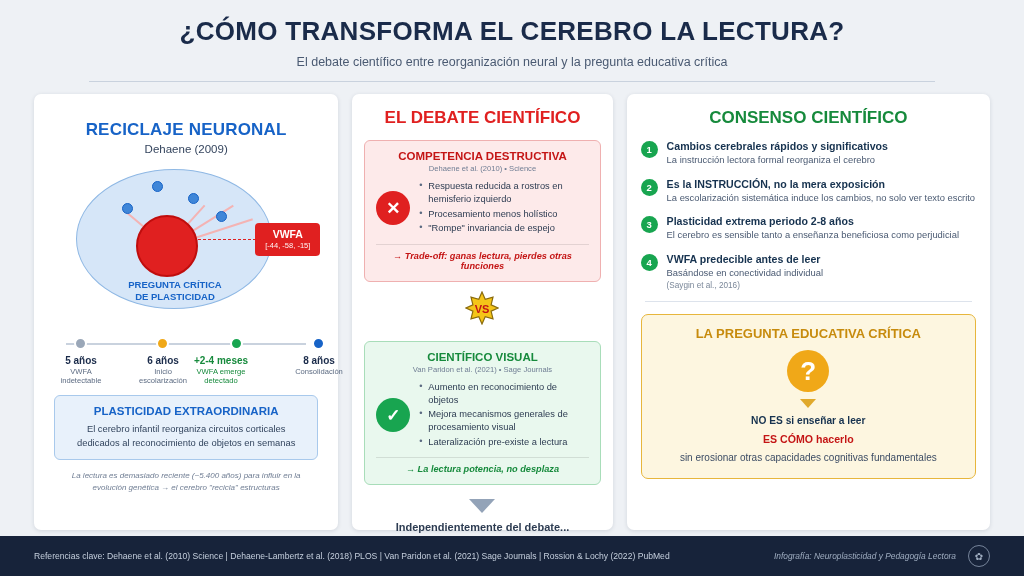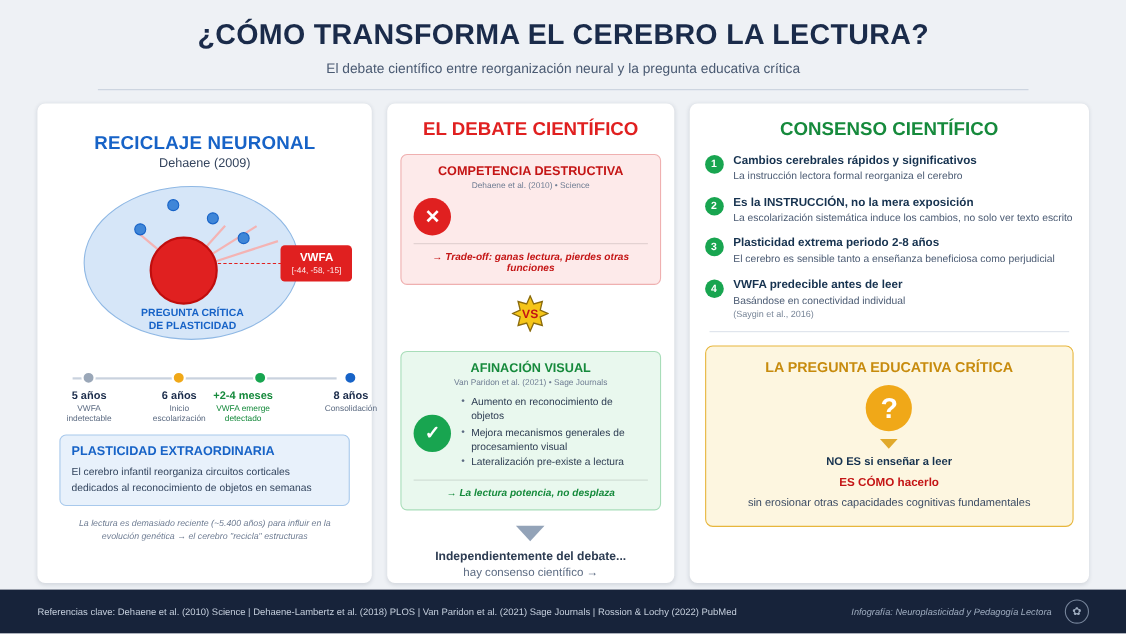--- a/index.html
+++ b/index.html
@@ -93,21 +93,21 @@
   .tl-node {
     position: absolute; top: 4px; width: 13px; height: 13px; border-radius: 50%;
     border: 2.4px solid #fff;
   }
   .tl-item { position: absolute; top: 22px; text-align: center; width: 78px; }
   .tl-item .t { font-size: 10px; font-weight: bold; color: #1a2b4a; }
   .tl-item .d { font-size: 7.6px; color: #5c6b82; line-height: 1.25; margin-top: 1px; }
 
   .plast-box {
     margin: 6px 6px 0; background: #e8f1fb; border: 1.3px solid #a8c9ec;
-    border-radius: 6px; padding: 9px 10px 10px; text-align: left;
+    border-radius: 6px; padding: 9px 10px 10px; text-align: center;
   }
   .plast-box h3 { font-size: 11.5px; color: #1763c7; font-weight: bold; }
   .plast-box p { font-size: 9.4px; color: #33455e; line-height: 1.45; margin-top: 5px; }
 
   .footnote {
     margin: 10px 14px 0; text-align: center; font-size: 8px; color: #6f7d93;
     font-style: italic; line-height: 1.45;
   }
 
   
@@ -289,35 +289,40 @@
     </div>
 
     <div class="card col2">
       <h2>EL DEBATE CIENTÍFICO</h2>
 
       <div class="panel red">
         <h3>COMPETENCIA DESTRUCTIVA</h3>
         <div class="cite">Dehaene et al. (2010) • Science</div>
         <div class="panel-body">
           <div class="badge x">✕</div>
+          <ul class="bullets">
+            <li>Respuesta reducida a rostros en hemisferio izquierdo</li>
+            <li>Procesamiento menos holístico</li>
+            <li>"Rompe" invariancia de espejo</li>
+          </ul>
         </div>
         <div class="concl">→ Trade-off: ganas lectura, pierdes otras funciones</div>
       </div>
 
       <div class="vs-wrap">
         <span class="vs-star">
           <svg width="34" height="34" viewBox="0 0 34 34">
             <polygon points="17,1 20.2,8.3 28,6.1 26.1,13.9 33,17 26.1,20.1 28,27.9 20.2,25.7 17,33 13.8,25.7 6,27.9 7.9,20.1 1,17 7.9,13.9 6,6.1 13.8,8.3" fill="#f5c518" stroke="#8a6b0d" stroke-width="1.2"></polygon>
             <text x="17" y="21.5" text-anchor="middle" font-size="11" font-weight="bold" fill="#c41515" font-family="Liberation Sans, sans-serif">VS</text>
           </svg>
         </span>
       </div>
 
       <div class="panel green">
-        <h3>AFINACIÓN VISUAL</h3>
+        <h3>CIENTÍFICO VISUAL</h3>
         <div class="cite">Van Paridon et al. (2021) • Sage Journals</div>
         <div class="panel-body">
           <div class="badge v">✓</div>
           <ul class="bullets">
             <li>Aumento en reconocimiento de objetos</li>
             <li>Mejora mecanismos generales de procesamiento visual</li>
             <li>Lateralización pre-existe a lectura</li>
           </ul>
         </div>
         <div class="concl">→ La lectura potencia, no desplaza</div>

